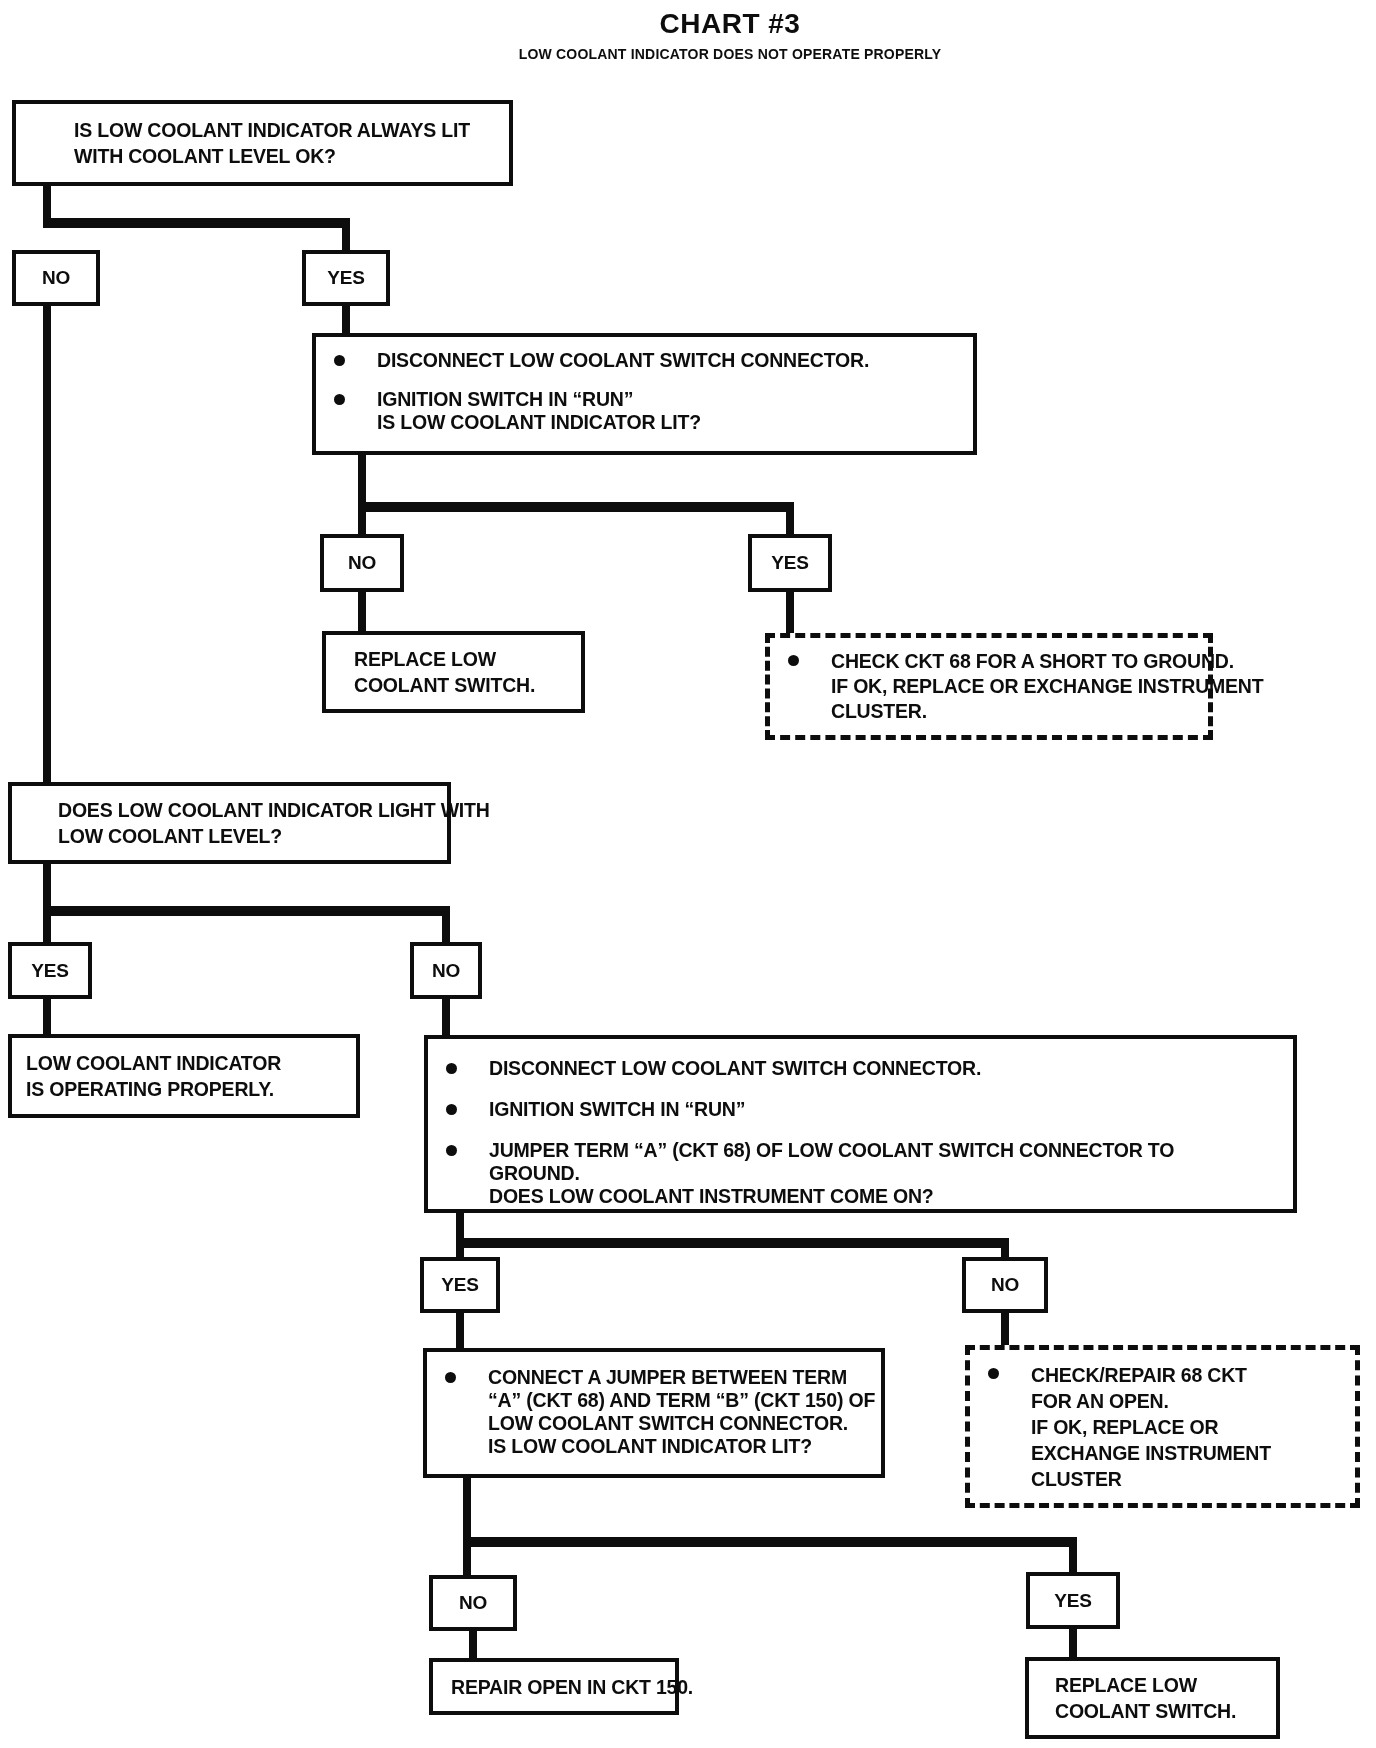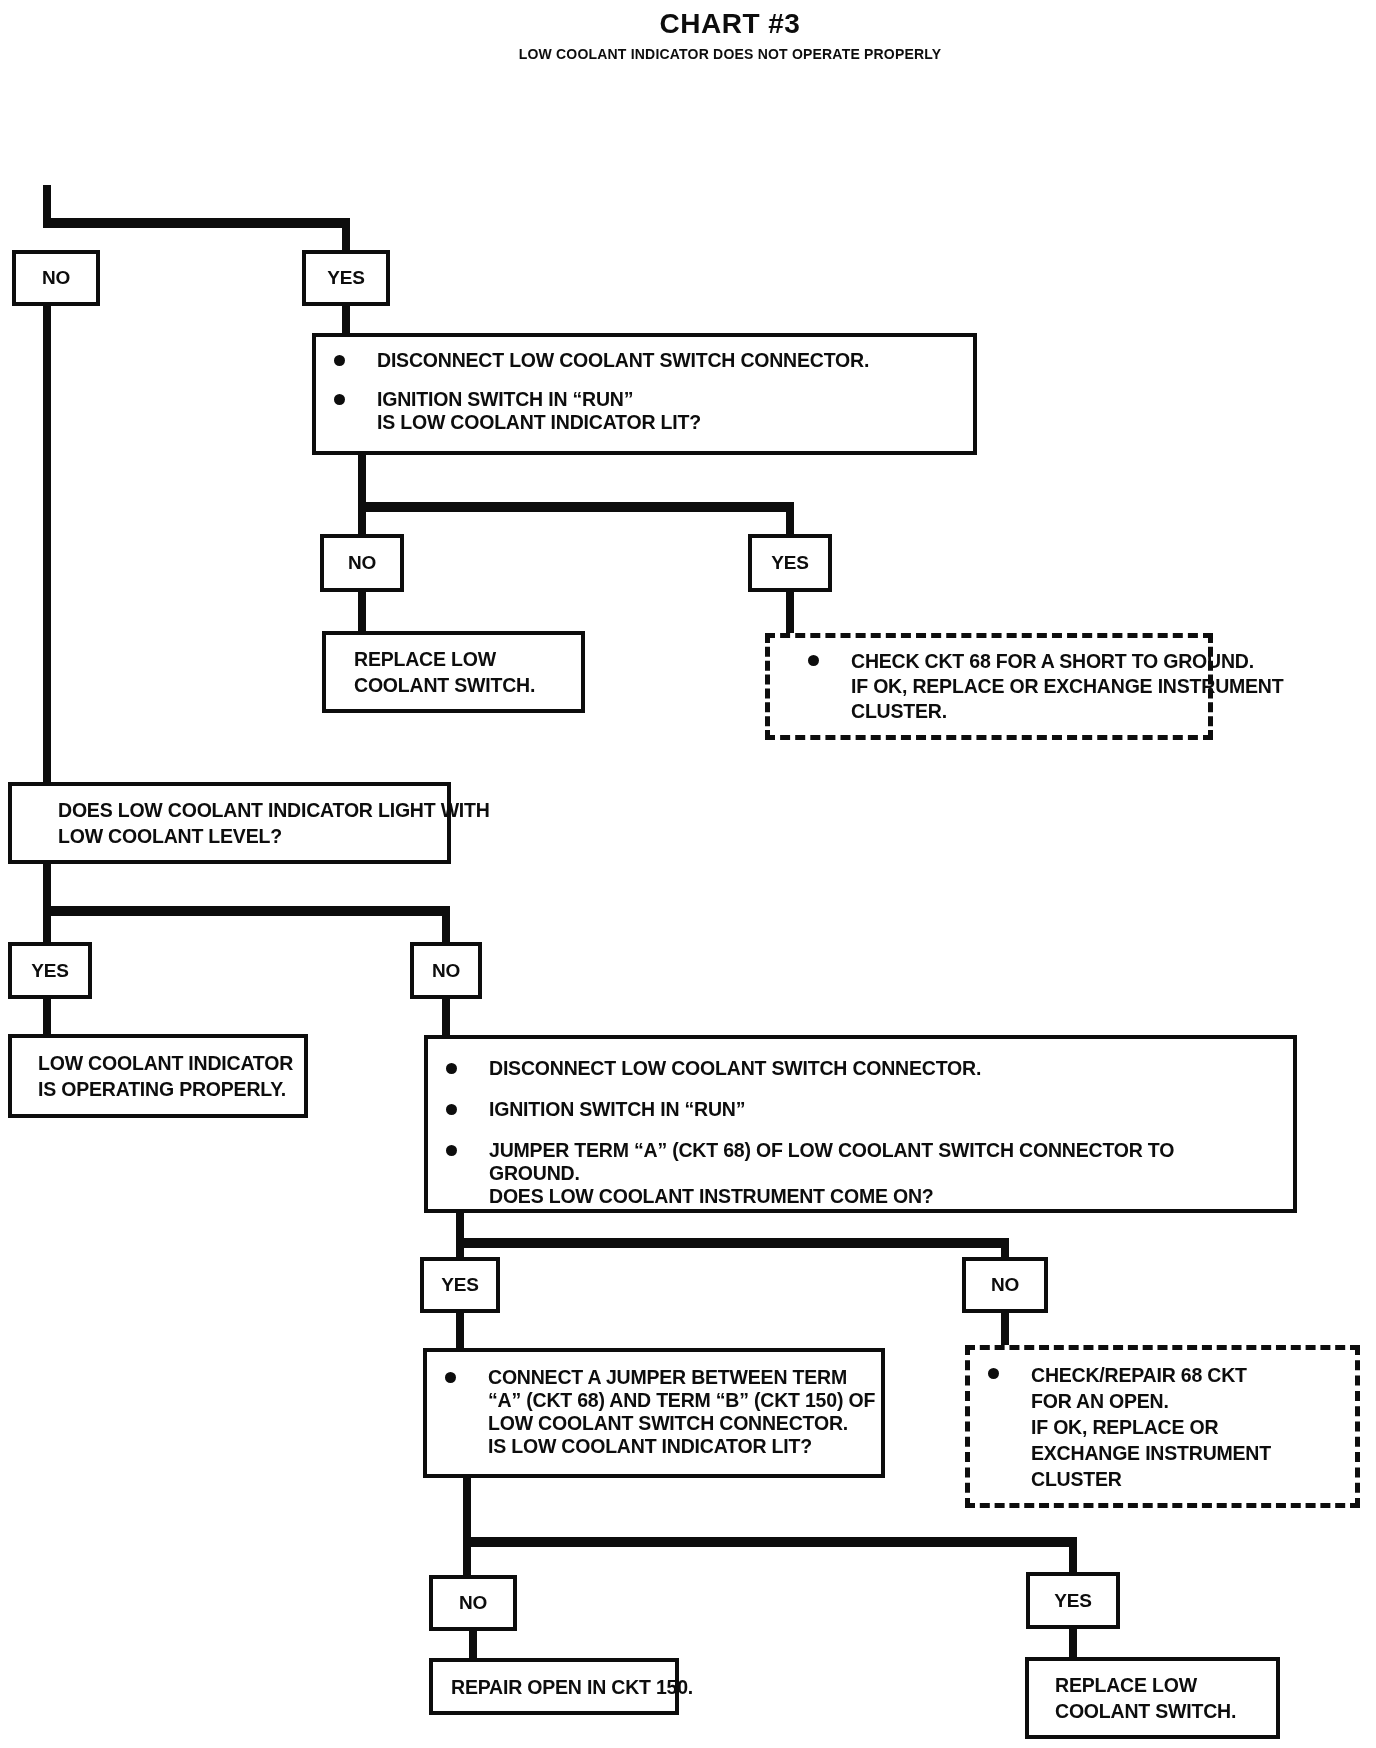--- a/index.html
+++ b/index.html
@@ -75,20 +75,24 @@
   <div class="hline" style="left:456px;top:1238px;width:553px;height:10px;"></div>
   <div class="vline" style="left:1001px;top:1241px;width:8px;height:16px;"></div>
   <div class="vline" style="left:456px;top:1313px;width:8px;height:35px;"></div>
   <div class="vline" style="left:1001px;top:1313px;width:8px;height:32px;"></div>
   <div class="vline" style="left:463px;top:1478px;width:8px;height:97px;"></div>
   <div class="hline" style="left:463px;top:1537px;width:614px;height:10px;"></div>
   <div class="vline" style="left:1069px;top:1540px;width:8px;height:32px;"></div>
   <div class="vline" style="left:469px;top:1631px;width:8px;height:27px;"></div>
   <div class="vline" style="left:1069px;top:1629px;width:8px;height:28px;"></div>
 
+  <div class="node q" style="left:12px;top:100px;width:501px;height:86px;padding-left:58px;">
+    <div>IS LOW COOLANT INDICATOR ALWAYS LIT</div>
+    <div>WITH COOLANT LEVEL OK?</div>
+  </div>
 
   <div class="node small" style="left:12px;top:250px;width:88px;height:56px;">
     <span>NO</span>
   </div>
   <div class="node small" style="left:302px;top:250px;width:88px;height:56px;">
     <span>YES</span>
   </div>
 
   <div class="node bullets" style="left:312px;top:333px;width:665px;height:122px;">
     <div class="bitem" style="margin-bottom:16px;">
@@ -111,21 +115,21 @@
   </div>
   <div class="node small" style="left:748px;top:534px;width:84px;height:58px;">
     <span>YES</span>
   </div>
 
   <div class="node result" style="left:322px;top:631px;width:263px;height:82px;padding-left:28px;">
     <div>REPLACE LOW</div>
     <div>COOLANT SWITCH.</div>
   </div>
 
-  <div class="node dashed bullets" style="left:765px;top:633px;width:448px;height:107px;padding-top:11px;padding-left:20px;">
+  <div class="node dashed bullets" style="left:765px;top:633px;width:448px;height:107px;padding-top:11px;">
     <div class="bitem">
       <span class="dot"></span>
       <div class="btxt" style="line-height:25px;">
         <div>CHECK CKT 68 FOR A SHORT TO GROUND.</div>
         <div>IF OK, REPLACE OR EXCHANGE INSTRUMENT</div>
         <div>CLUSTER.</div>
       </div>
     </div>
   </div>
 
@@ -134,21 +138,21 @@
     <div>LOW COOLANT LEVEL?</div>
   </div>
 
   <div class="node small" style="left:8px;top:942px;width:84px;height:57px;">
     <span>YES</span>
   </div>
   <div class="node small" style="left:410px;top:942px;width:72px;height:57px;">
     <span>NO</span>
   </div>
 
-  <div class="node result" style="left:8px;top:1034px;width:300px;height:84px;padding-left:26px;">
+  <div class="node result" style="left:8px;top:1034px;width:352px;height:84px;padding-left:14px;">
     <div>LOW COOLANT INDICATOR</div>
     <div>IS OPERATING PROPERLY.</div>
   </div>
 
   <div class="node bullets" style="left:424px;top:1035px;width:873px;height:178px;padding-top:18px;">
     <div class="bitem" style="margin-bottom:18px;">
       <span class="dot"></span>
       <div class="btxt">
         <div>DISCONNECT LOW COOLANT SWITCH CONNECTOR.</div>
       </div>

